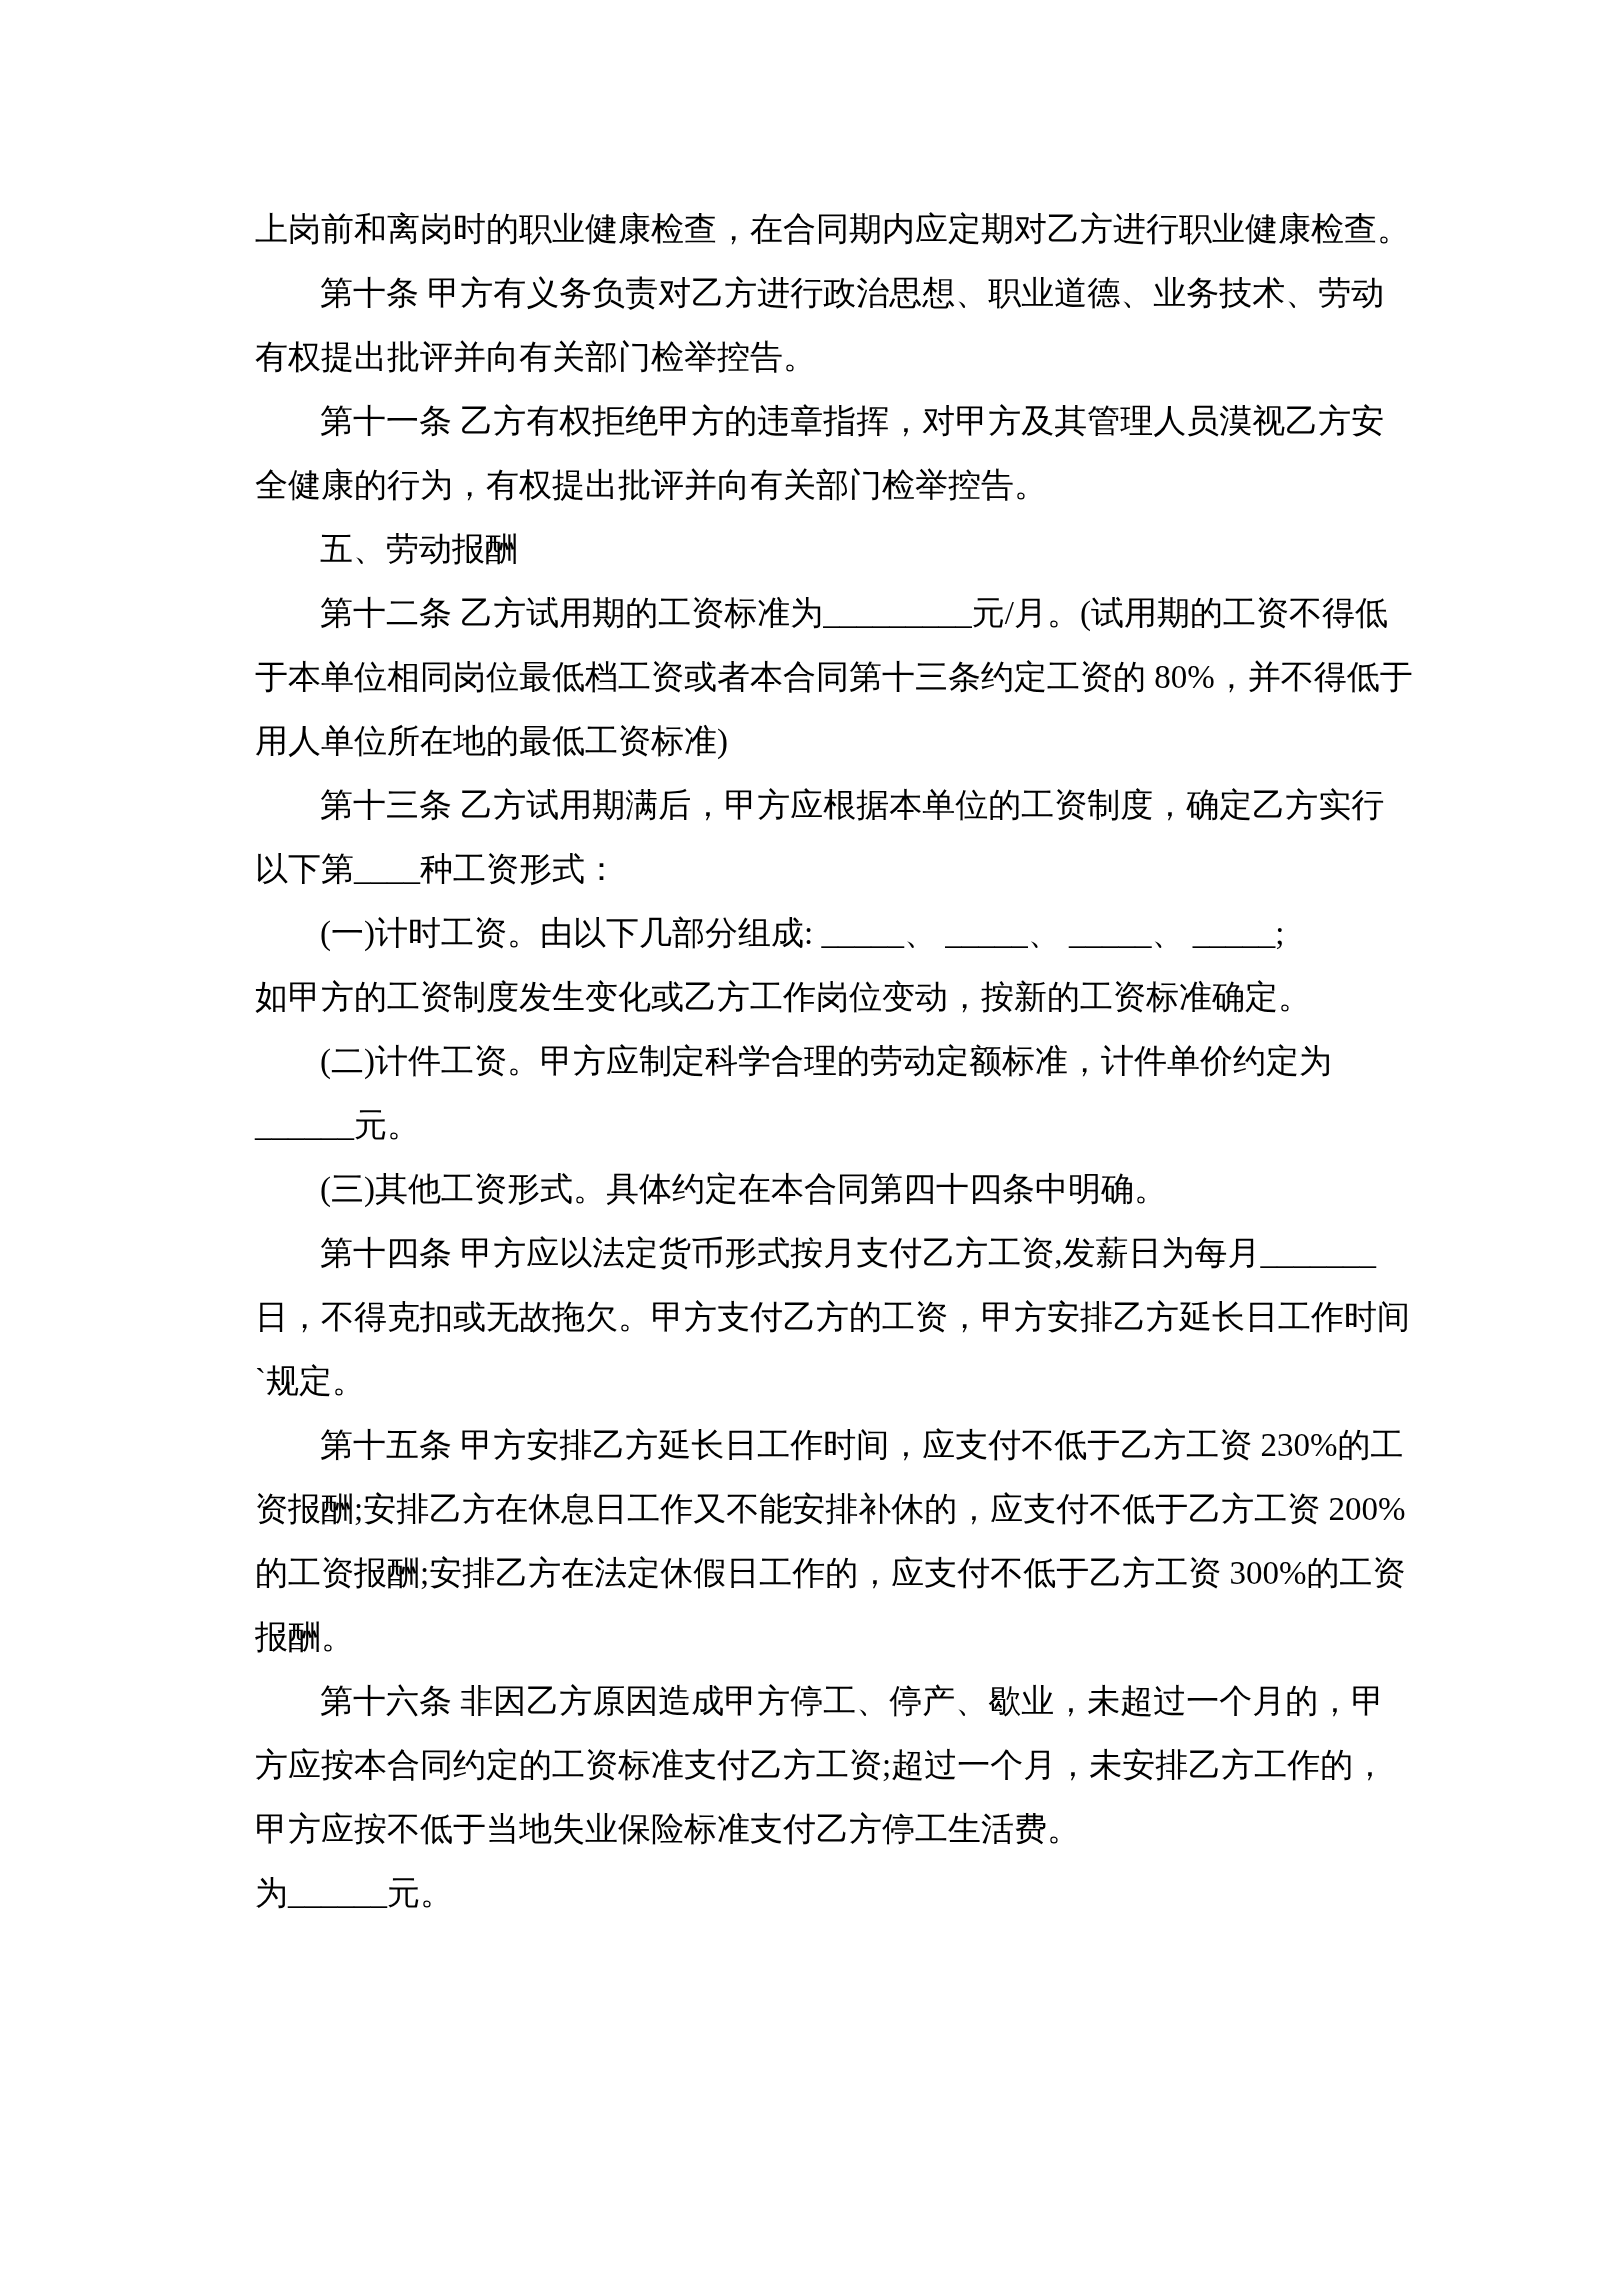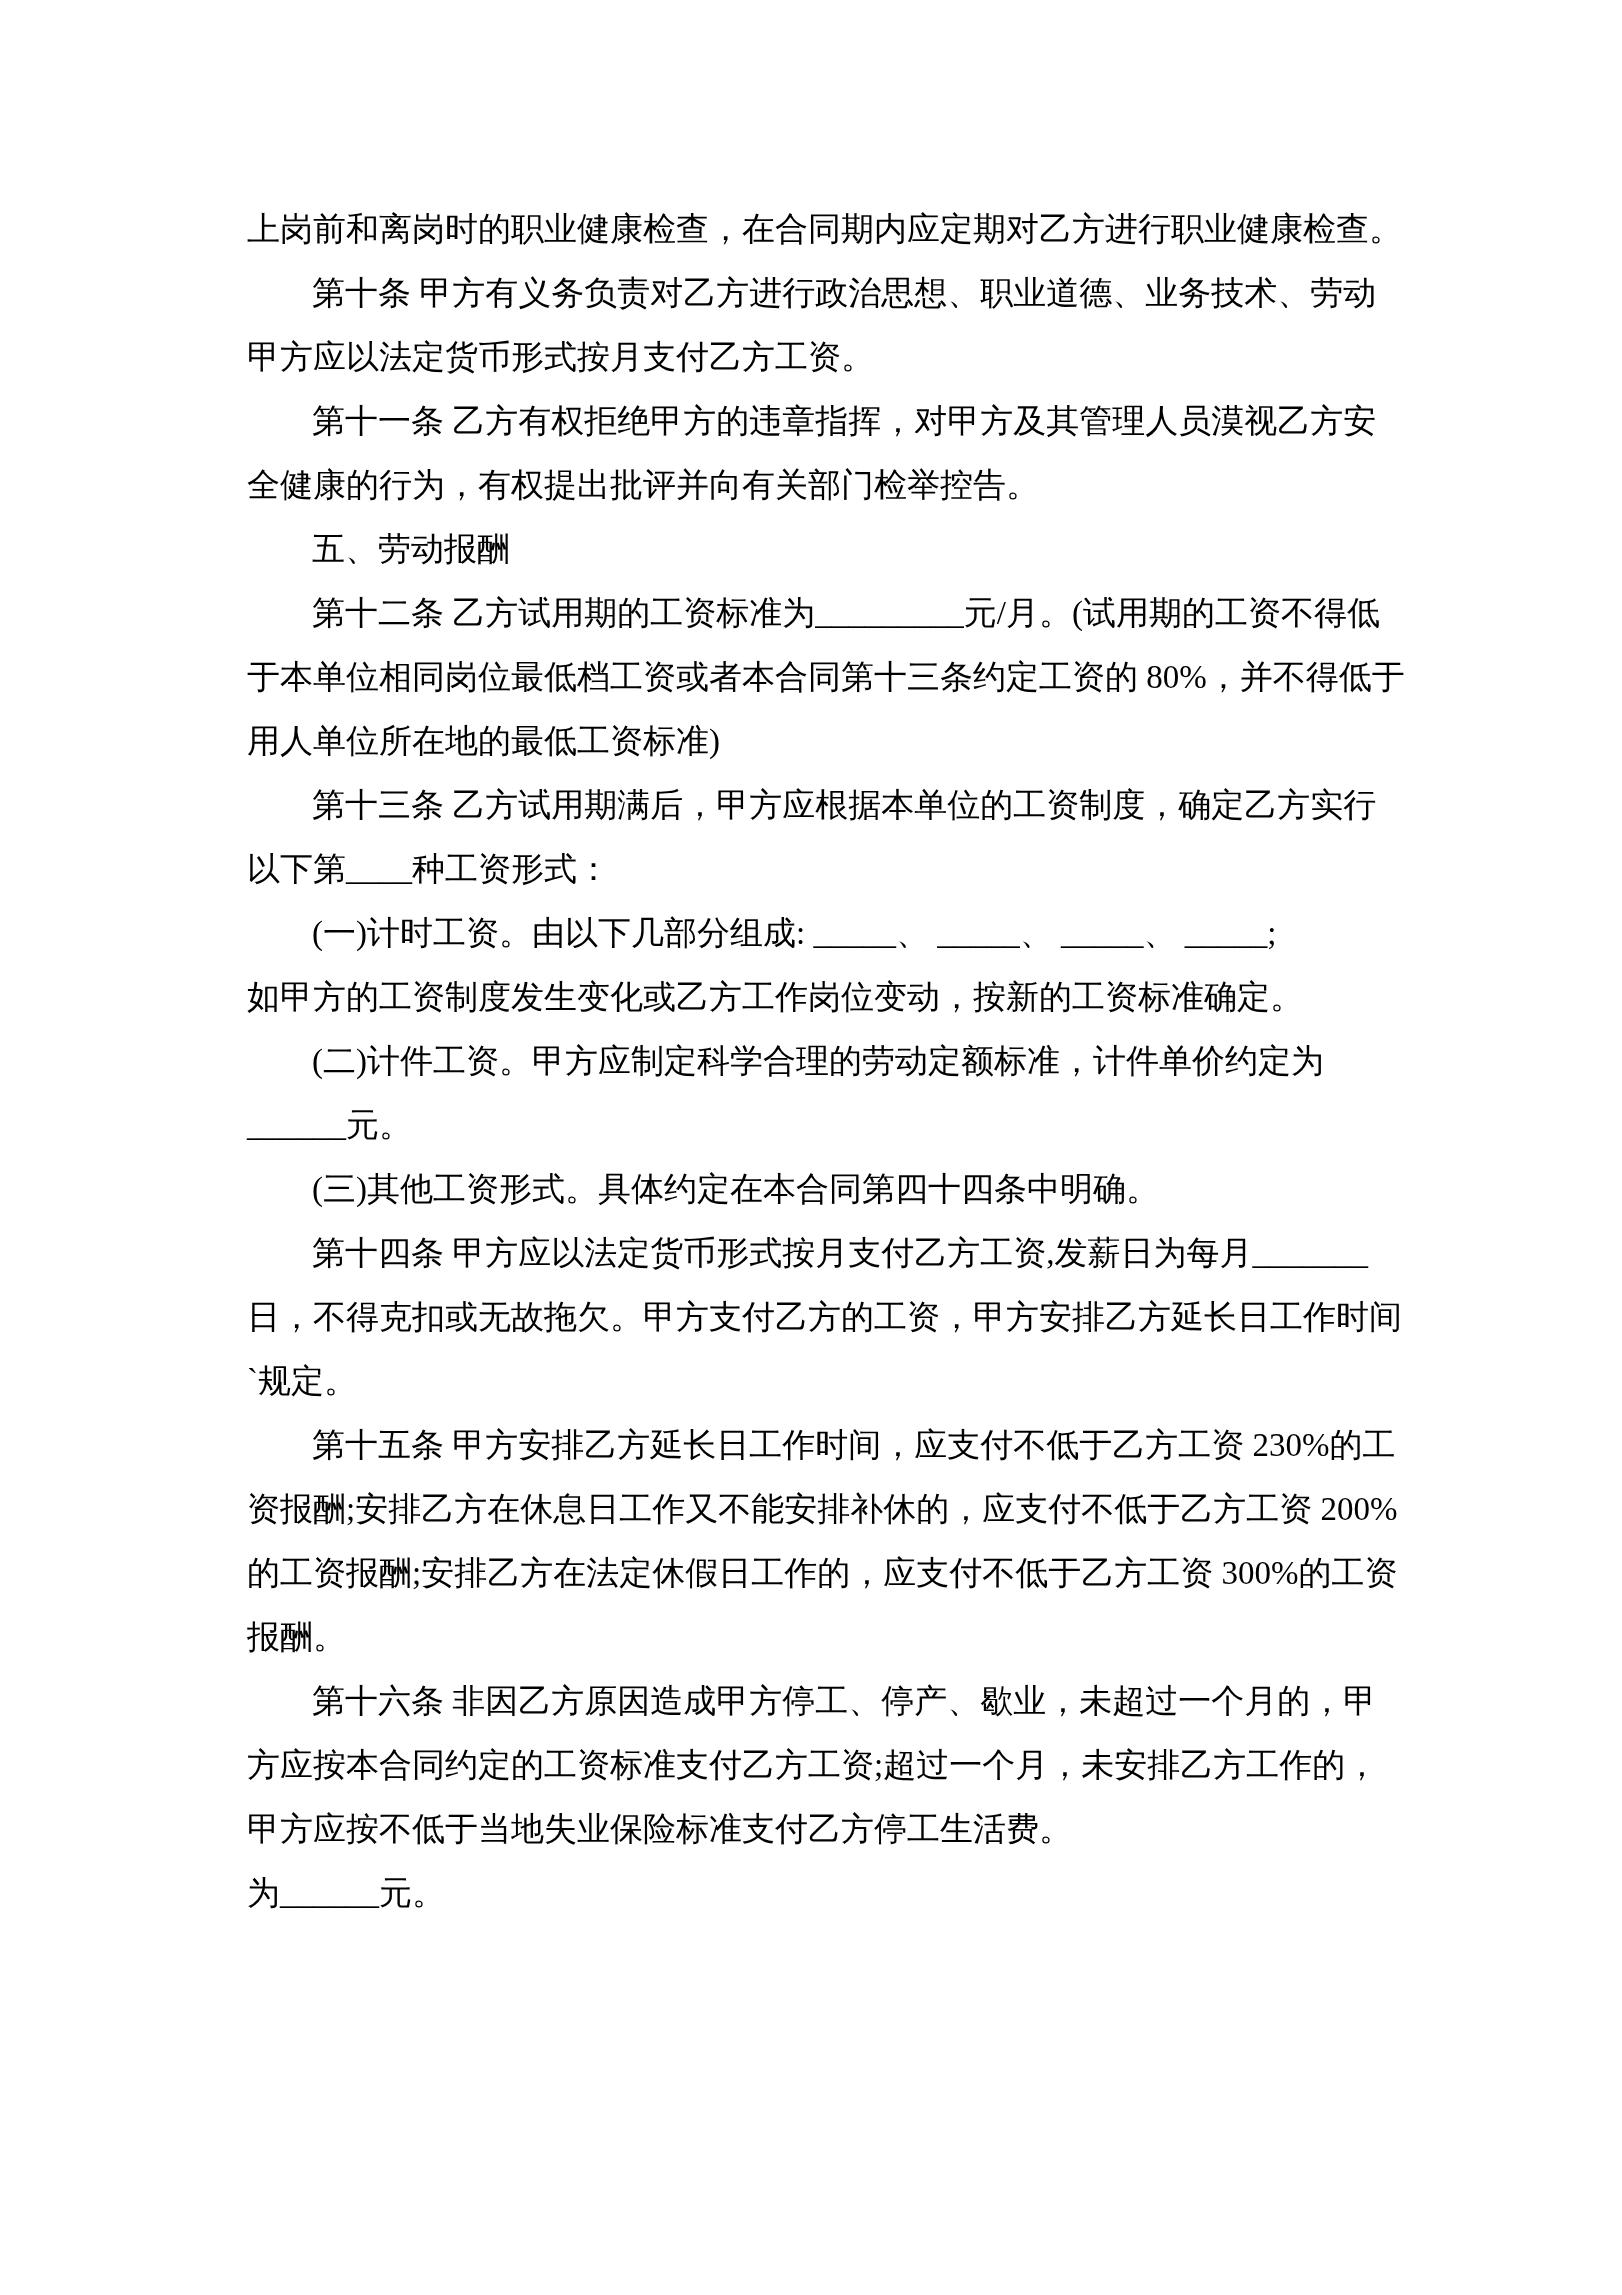--- a/index.html
+++ b/index.html
@@ -9,21 +9,21 @@
   }
   .page {
     position: relative;
     width: 1623px;
     height: 2295px;
     background: #ffffff;
     overflow: hidden;
   }
   .text-block {
     position: absolute;
-    left: 247px;
+    left: 255px;
     top: 197px;
     width: 1191px;
   }
   .line {
     font-family: "Liberation Serif", "DejaVu Serif", serif;
     font-size: 33px;
     line-height: 64px;
     height: 64px;
     color: #000000;
     white-space: pre;
@@ -33,21 +33,21 @@
     padding-left: 65px;
   }
 </style>
 </head>
 <body>
 
 <div class="page">
   <div class="text-block" id="lines-container">
       <div class="line">上岗前和离岗时的职业健康检查，在合同期内应定期对乙方进行职业健康检查。</div>
       <div class="line indent">第十条 甲方有义务负责对乙方进行政治思想、职业道德、业务技术、劳动</div>
-      <div class="line">甲方应以法定货币形式按月支付乙方工资。</div>
+      <div class="line">有权提出批评并向有关部门检举控告。</div>
       <div class="line indent">第十一条 乙方有权拒绝甲方的违章指挥，对甲方及其管理人员漠视乙方安</div>
       <div class="line">全健康的行为，有权提出批评并向有关部门检举控告。</div>
       <div class="line indent">五、劳动报酬</div>
       <div class="line indent">第十二条 乙方试用期的工资标准为_________元/月。(试用期的工资不得低</div>
       <div class="line">于本单位相同岗位最低档工资或者本合同第十三条约定工资的 80%，并不得低于</div>
       <div class="line">用人单位所在地的最低工资标准)</div>
       <div class="line indent">第十三条 乙方试用期满后，甲方应根据本单位的工资制度，确定乙方实行</div>
       <div class="line">以下第____种工资形式：</div>
       <div class="line indent">(一)计时工资。由以下几部分组成: _____、 _____、 _____、 _____;</div>
       <div class="line">如甲方的工资制度发生变化或乙方工作岗位变动，按新的工资标准确定。</div>

